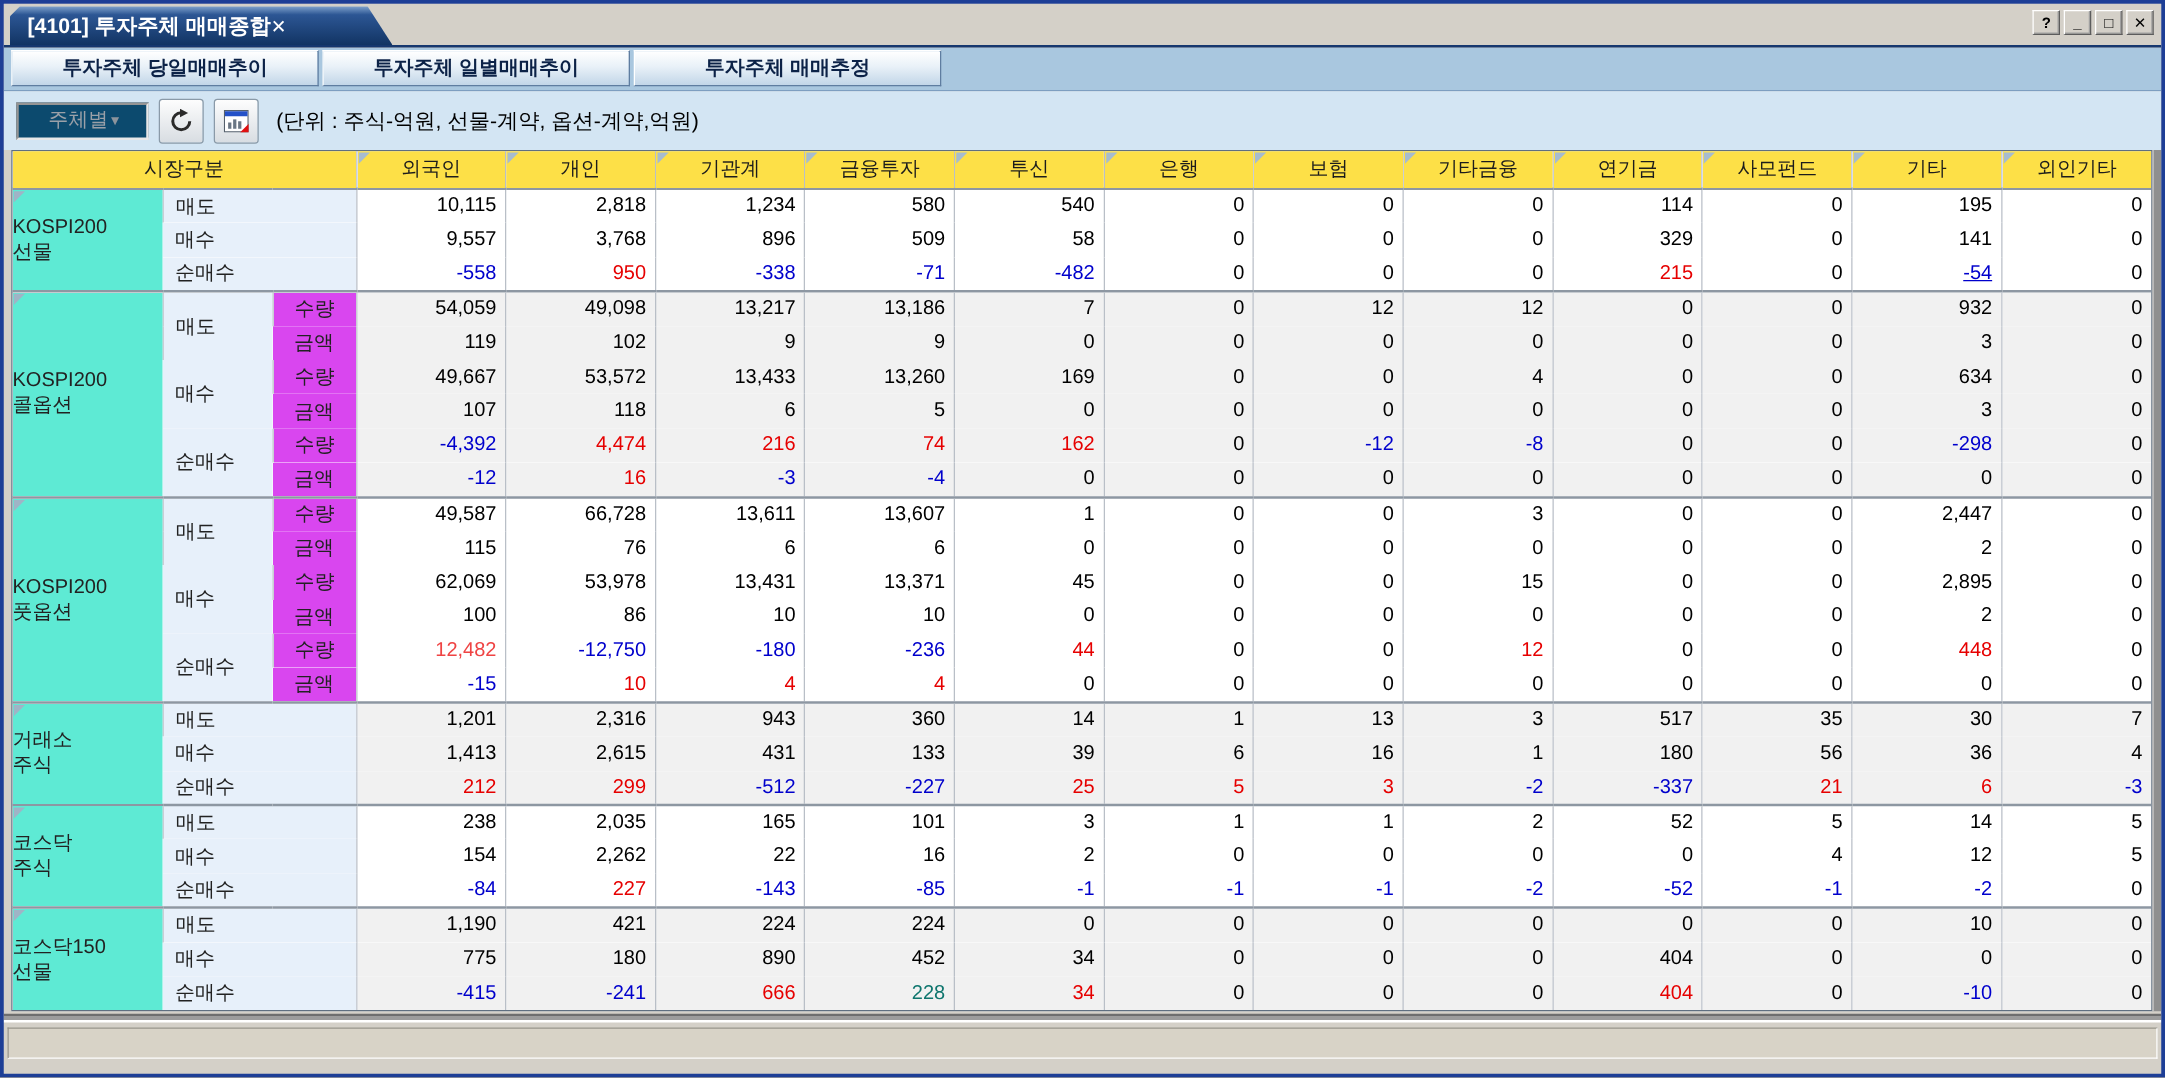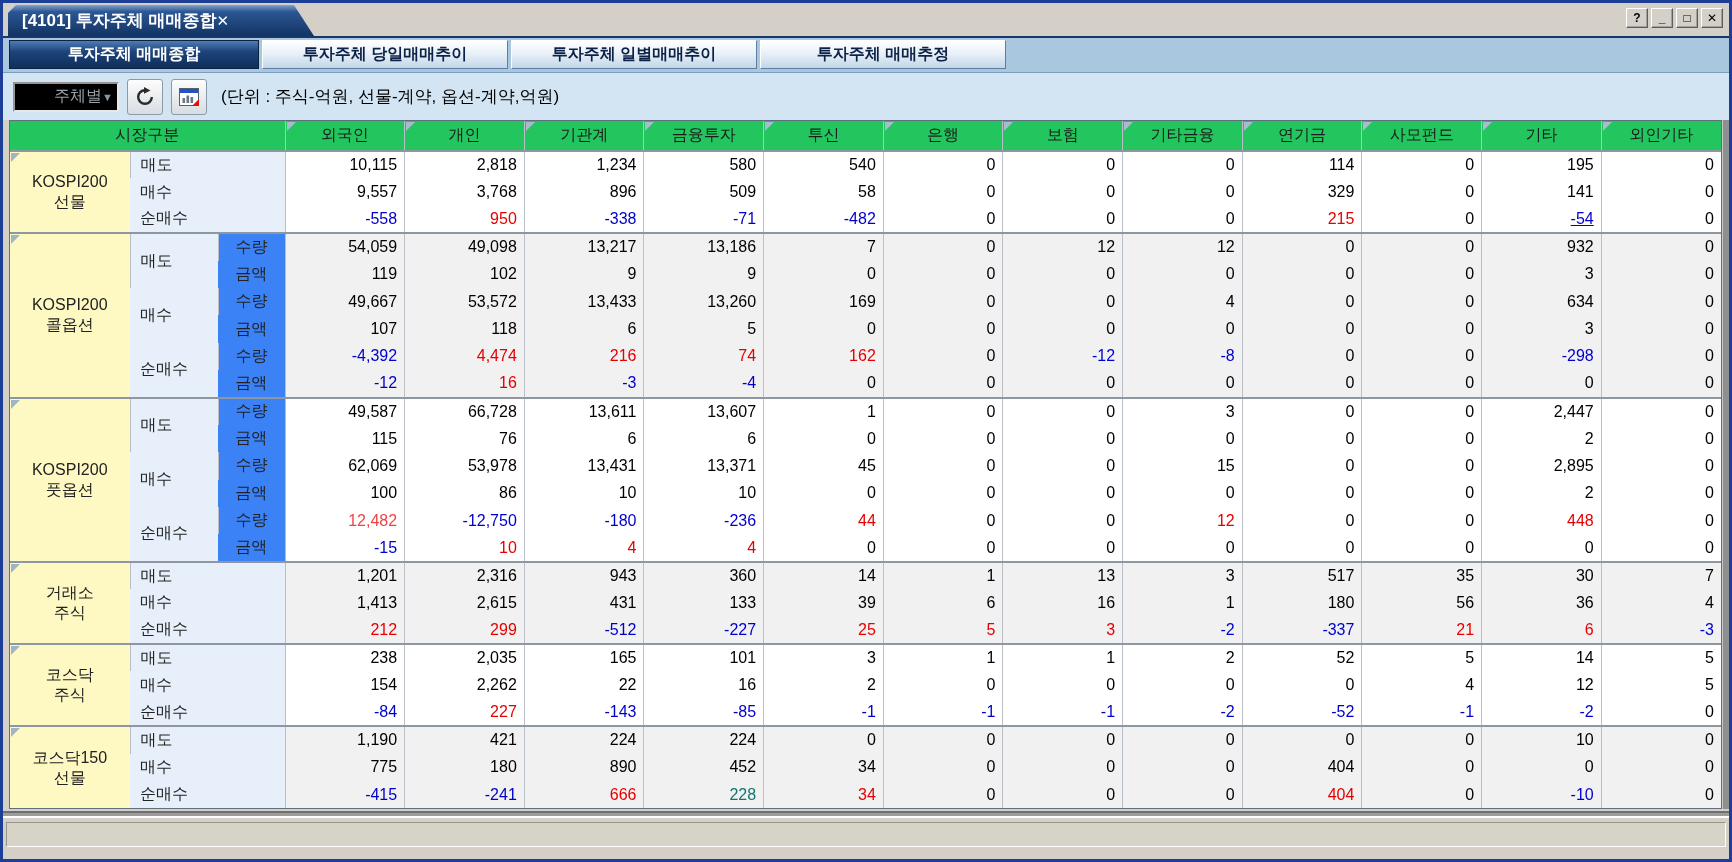--- a/index.html
+++ b/index.html
@@ -60,23 +60,23 @@
     color:#fff; border:1px solid #0a2340; min-width:250px;
   }
 
   
   .toolbar{
     height:47px; background:#d3e5f3;
     display:flex; align-items:center; gap:8px;
     padding:0 10px; flex:0 0 auto;
   }
   .dropdown{
-    width:106px; height:30px; background:#000000;
+    width:106px; height:30px; background:#0c4a6e;
     border:2px inset #e8e8e8;
-    display:flex; align-items:center; justify-content:flex-end;
+    display:flex; align-items:center; justify-content:center;
     padding:0 4px 0 8px; font-size:16px; color:#9aa0a8;
   }
   .dropdown .arrow{ color:#8c949c; font-size:11px; }
   .tool-btn{
     width:36px; height:36px;
     background:linear-gradient(180deg,#fdfdfd,#d8dde2);
     border:1px solid #8a9aa8; border-radius:3px;
     display:flex; align-items:center; justify-content:center;
   }
   .tool-btn svg{ display:block; }
@@ -85,38 +85,38 @@
   
   .grid-area{ flex:0 0 auto; display:flex; padding:0 0 0 6px; }
   .grid-wrap{ flex:1 1 auto; border:1px solid #5f6f80; background:#fff; }
   .side-strip{ flex:0 0 7px; background:#8f8f8f; border-left:1px solid #c8c8c8; margin-right:0; }
 
   table.grid{ width:100%; border-collapse:collapse; table-layout:fixed; }
   .grid th, .grid td{ border-left:1px solid #b9bfc7; overflow:hidden; white-space:nowrap; }
   .grid th:first-child, .grid td:first-child{ border-left:none; }
 
   .grid thead th{
-    height:30px; background:#22c55e;
+    height:30px; background:#fde047;
     font-size:16px; font-weight:normal; color:#1c1c1c;
     border-bottom:1px solid #98a2ac; position:relative; text-align:center;
   }
   .tri{
     position:absolute; top:1px; left:1px; width:0; height:0;
     border-top:9px solid #a7bccf; border-right:9px solid transparent;
   }
   .gcell{ position:relative; }
   .gcell .tri{ border-top-color:#9fb4c6; }
 
   .grid tbody td{ height:27.4px; font-size:16px; }
   .gcell{
-    background:#fef9c3; text-align:center; color:#222; line-height:1.25;
+    background:#5eead4; text-align:left; color:#222; line-height:1.25;
     border-left:none;
   }
   .tcell{ background:#e7f0fa; padding-left:10px; color:#222; }
-  .scell{ background:#3b82f6; text-align:center; color:#222; }
+  .scell{ background:#d946ef; text-align:center; color:#222; }
   .vcell{ text-align:right; padding-right:7px; color:#000; background:#fff; font-size:15.5px; }
   tr.shade .vcell{ background:#f1f1f1; }
   tr.gstart td{ border-top:2px solid #8d97a2; }
 
   
   .divider{
     height:7px; margin-top:2px;
     background:linear-gradient(180deg,#6e6e6e 0 2px,#9c9c9c 2px 5px,#ffffff 5px 7px);
     flex:0 0 auto;
   }
@@ -138,21 +138,20 @@
     </div>
     <div class="win-controls">
       <div class="win-btn">?</div>
       <div class="win-btn">_</div>
       <div class="win-btn">□</div>
       <div class="win-btn">✕</div>
     </div>
   </div>
 
   <div class="tabbar">
-    <div class="tab active">투자주체 매매종합</div>
     <div class="tab">투자주체 당일매매추이</div>
     <div class="tab">투자주체 일별매매추이</div>
     <div class="tab">투자주체 매매추정</div>
   </div>
 
   <div class="toolbar">
     <div class="dropdown">
       <span>주체별</span>
       <span class="arrow">▼</span>
     </div>

